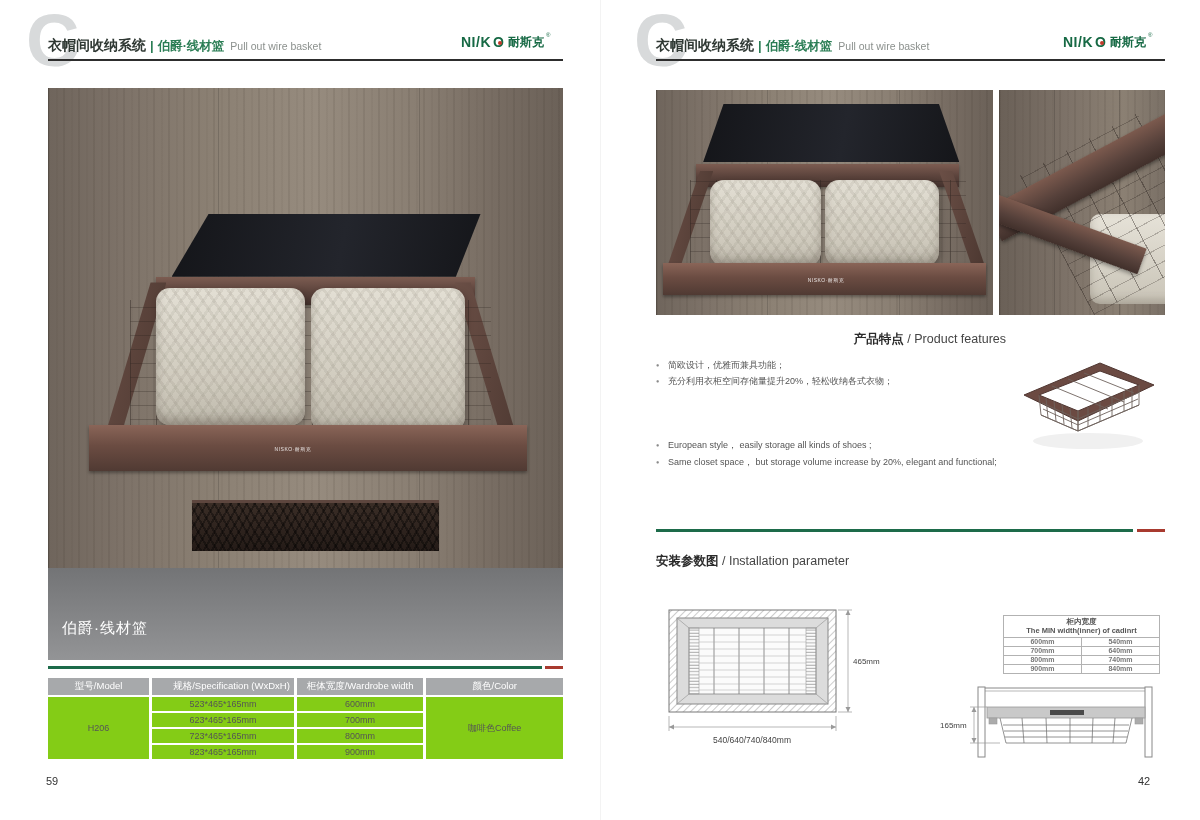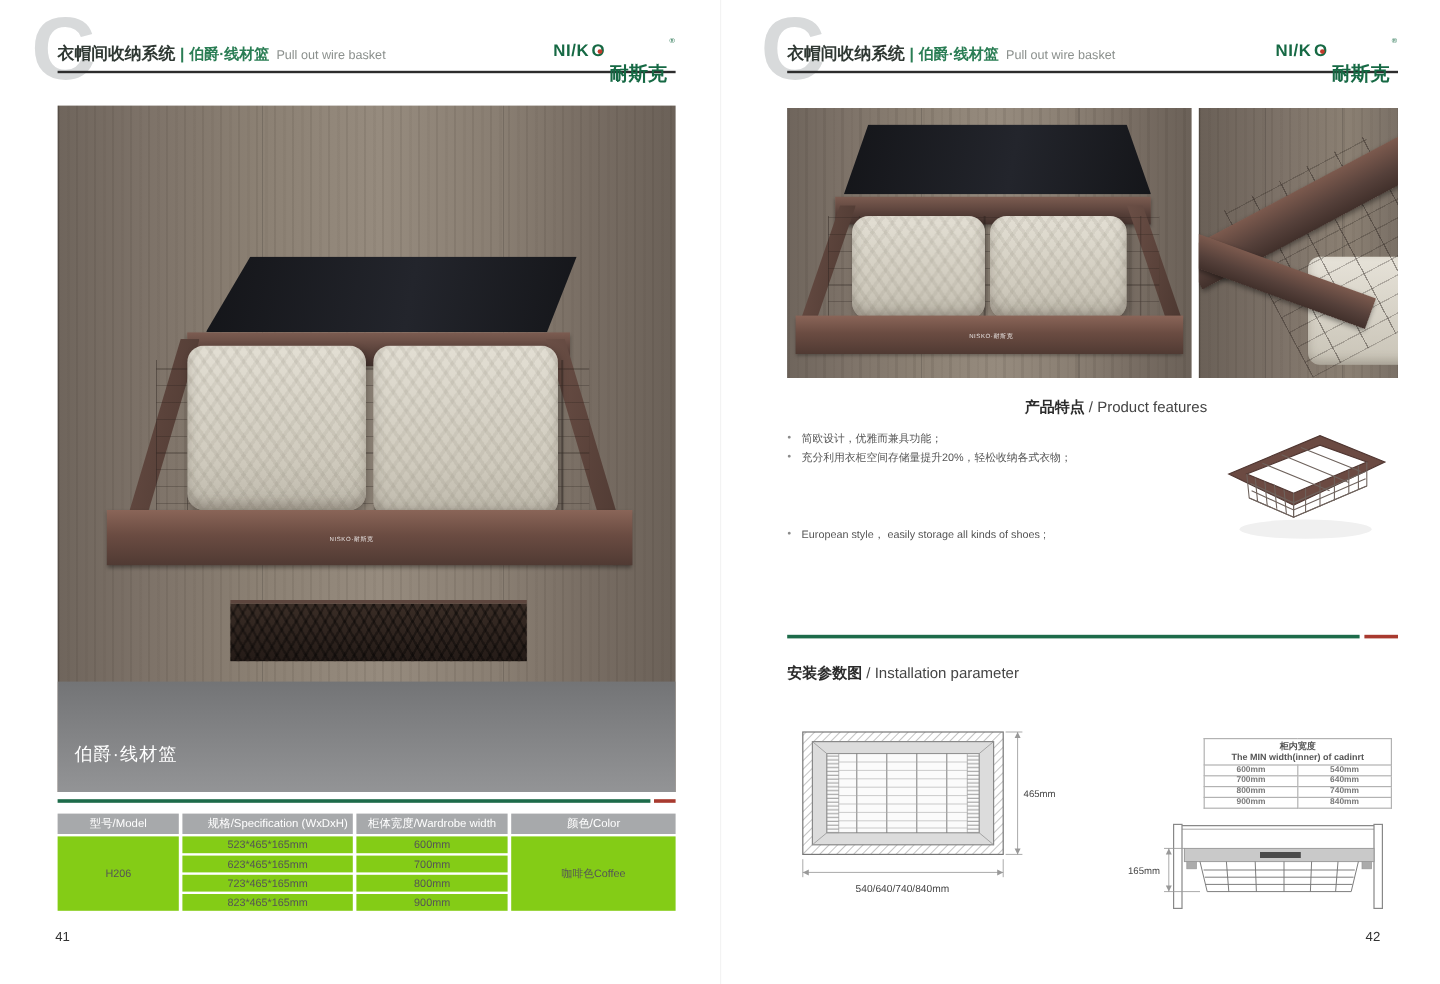--- a/index.html
+++ b/index.html
@@ -13,21 +13,21 @@
   .hdr-sys { font-size:14px; font-weight:bold; color:#2f3833; }
   .hdr-sep { font-size:13px; color:#2a7d54; margin:0 4px; font-weight:bold; }
   .hdr-cn  { font-size:12.5px; font-weight:bold; color:#2a7d54; }
   .hdr-en  { font-size:10.5px; color:#8b908d; margin-left:6px; }
   .hdr-rule { position:absolute; height:2px; background:#2d2d2d; z-index:1; }
 
   .logo { position:absolute; top:34px; display:flex; align-items:flex-start; gap:2px; z-index:2; white-space:nowrap; }
   .logo-latin { font-size:14px; font-weight:bold; color:#166944; letter-spacing:0.5px; }
   .logo-o { position:relative; font-size:14px; font-weight:bold; color:#166944; }
   .logo-o .red-dot { position:absolute; left:4.5px; top:6.5px; width:4px; height:4px; background:#c23a2b; border-radius:50%; }
-  .logo-cn { font-size:16px; font-weight:bold; color:#166944; margin-left:2px;margin-top:18px; }
+  .logo-cn { font-size:12px; font-weight:bold; color:#166944; margin-left:2px; }
   .logo-reg { font-size:6px; color:#166944; margin-top:-2px; }
 
   
   .photo { position:absolute; overflow:hidden; background:linear-gradient(90deg,#6f655c 0%,#7d7268 14%,#8b8073 32%,#968b7e 52%,#897e72 72%,#786d63 86%,#6b6158 100%); }
   .grain { position:absolute; inset:0;
     background:
       repeating-linear-gradient(90deg, rgba(45,36,28,.09) 0 2px, transparent 2px 8px, rgba(60,48,38,.05) 8px 10px, transparent 10px 15px),
       linear-gradient(90deg, rgba(0,0,0,.18) 0 1px, transparent 1px),
       linear-gradient(90deg, transparent 0 33%, rgba(0,0,0,.15) 33% calc(33% + 1px), transparent calc(33% + 1px)),
       linear-gradient(90deg, transparent 0 72%, rgba(0,0,0,.15) 72% calc(72% + 1px), transparent calc(72% + 1px));
@@ -147,21 +147,21 @@
         <td>723*465*165mm</td>
         <td>800mm</td>
       </tr>
       <tr>
         <td>823*465*165mm</td>
         <td>900mm</td>
       </tr>
     </tbody>
   </table>
 
-  <div class="page-num" style="left:46px; top:775px;">41</div>
+  <div class="page-num" style="left:46px; top:775px;">59</div>
 
   <div class="c-mark" style="left:634px;">C</div>
   <div class="hdr-text" style="left:656px;">
     <span class="hdr-sys">衣帽间收纳系统</span><span class="hdr-sep">|</span><span class="hdr-cn">伯爵·线材篮</span><span class="hdr-en">Pull out wire basket</span>
   </div>
   <div class="hdr-rule" style="left:656px; top:59px; width:509px;"></div>
   <div class="logo" style="left:1063px;">
     <span class="logo-latin">NI/K</span>
       <span class="logo-o"><span>O</span><span class="red-dot"></span></span>
     <span class="logo-cn">耐斯克</span>
@@ -191,20 +191,21 @@
   <div class="abs" style="left:656px; top:331px; width:350px;">
     <div class="sec-title">
       <span class="cn">产品特点</span><span> / </span><span>Product features</span>
     </div>
     <ul class="feat-list">
       <li>简欧设计，优雅而兼具功能；</li>
       <li>充分利用衣柜空间存储量提升20%，轻松收纳各式衣物；</li>
     </ul>
     <ul class="feat-list en">
       <li>European style， easily storage all kinds of shoes ;</li>
+      <li>Same closet space， but storage volume increase by 20%, elegant and functional;</li>
     </ul>
   </div>
 
   <svg class="abs" style="left:1012px; top:333px;" width="153" height="132" viewBox="0 0 153 132">
     <ellipse cx="76" cy="108" rx="55" ry="8" fill="#f0f0f0"></ellipse>
     <path d="M12,62 L88,30 L142,52 L66,88 Z M27,62 L66,78 L127,52 L88,38 Z" fill="#6b4a42" fill-rule="evenodd" stroke="#503732" stroke-width="1"></path>
     <g stroke="#6e625c" stroke-width="0.9" fill="none">
       <path d="M27,62 L29,82 L66,98 L66,78"></path>
       <path d="M66,78 L66,98 L127,72 L127,52"></path>
       <path d="M29,82 L66,98 L127,72"></path>

